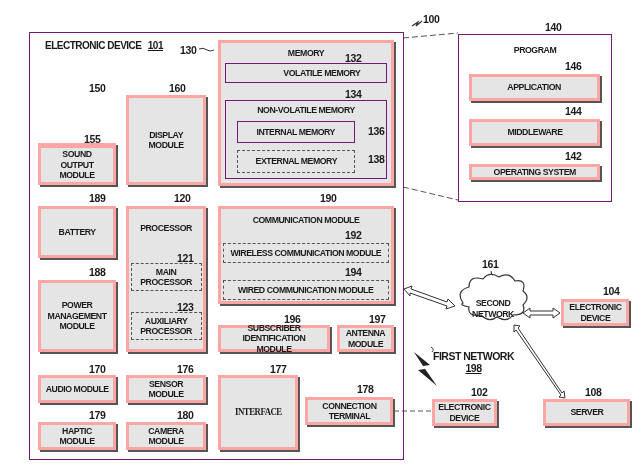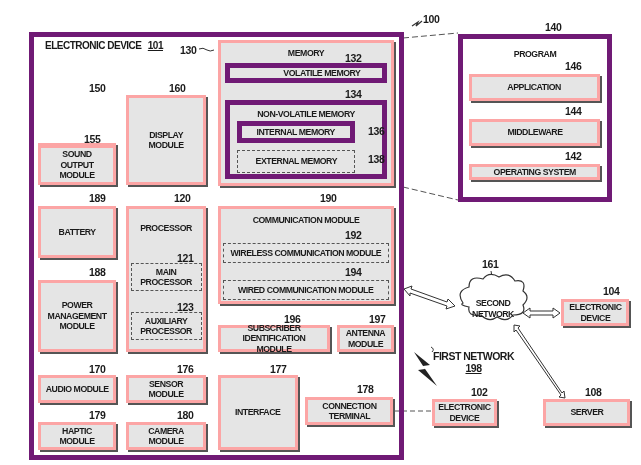--- a/index.html
+++ b/index.html
@@ -2,21 +2,21 @@
 <html><head>
 <meta charset="utf-8">
 <style>
   html, body { margin:0; padding:0; background:#ffffff; }
   body { width:641px; height:465px; position:relative; overflow:hidden;
          font-family:"Liberation Sans", sans-serif; color:#1a1a1a; }
   .abs { position:absolute; }
   .box { position:absolute; box-sizing:border-box; border:3px solid #fca5a5;
          background:#e5e5e5; box-shadow:2px 2px 0 #555; }
   .dash { position:absolute; box-sizing:border-box; border:1px dashed #555; background:transparent; }
-  .plain { position:absolute; box-sizing:border-box; border:5px solid #701a75; }
+  .plain { position:absolute; box-sizing:border-box; border:1px solid #701a75; }
   .lbl { position:absolute; font-size:9.5px; font-weight:bold; letter-spacing:-0.5px;
          text-align:center; line-height:10.5px; white-space:pre-line; transform:scaleX(0.92); }
   .c { display:flex; align-items:center; justify-content:center; }
   .ref { position:absolute; font-size:10.5px; font-weight:bold; letter-spacing:-0.4px; white-space:nowrap; }
   .u { text-decoration:underline; }
   svg.overlay { position:absolute; left:0; top:0; }
 </style>
 </head>
 <body>
 
@@ -118,21 +118,21 @@
 <div class="box c" style="left:38px;top:422px;width:78px;height:28px;">
     <span class="lbl" style="position:static">HAPTIC MODULE</span>
   </div>
 
 <div class="ref" style="left:177px;top:409px;">180</div>
 <div class="box c" style="left:126px;top:422px;width:80px;height:28px;">
     <span class="lbl" style="position:static">CAMERA MODULE</span>
   </div>
 
 <div class="ref" style="left:270px;top:363px;">177</div>
-<div class="box c" style="left:218px;top:375px;width:80px;height:75px;">
+<div class="box c" style="left:218px;top:375px;width:80px;height:75px;font-family:Liberation Serif, serif;">
     <span class="lbl" style="position:static">INTERFACE</span>
   </div>
 
 <div class="ref" style="left:357px;top:383px;">178</div>
 <div class="box c" style="left:305px;top:397px;width:88px;height:28px;">
     <span class="lbl" style="position:static">CONNECTION
 TERMINAL</span>
   </div>
 
 <div class="ref" style="left:180px;top:44px;">130</div>

